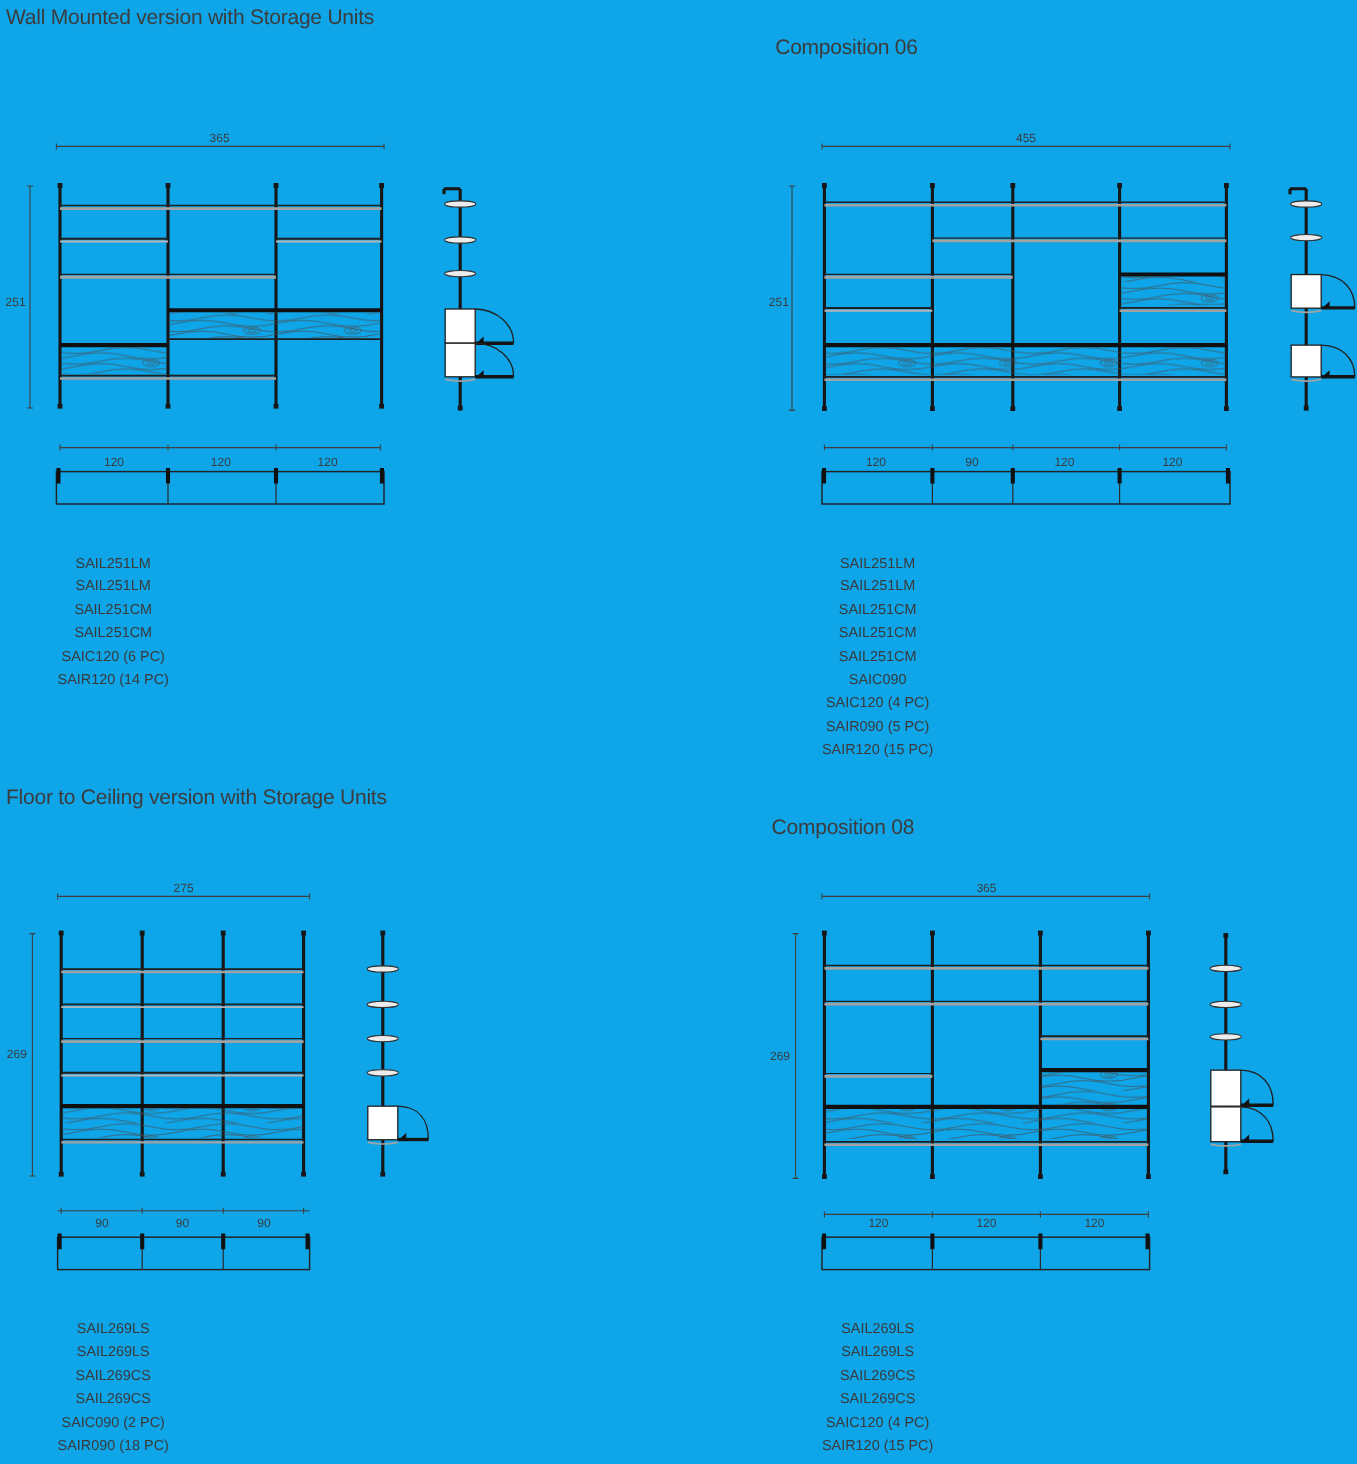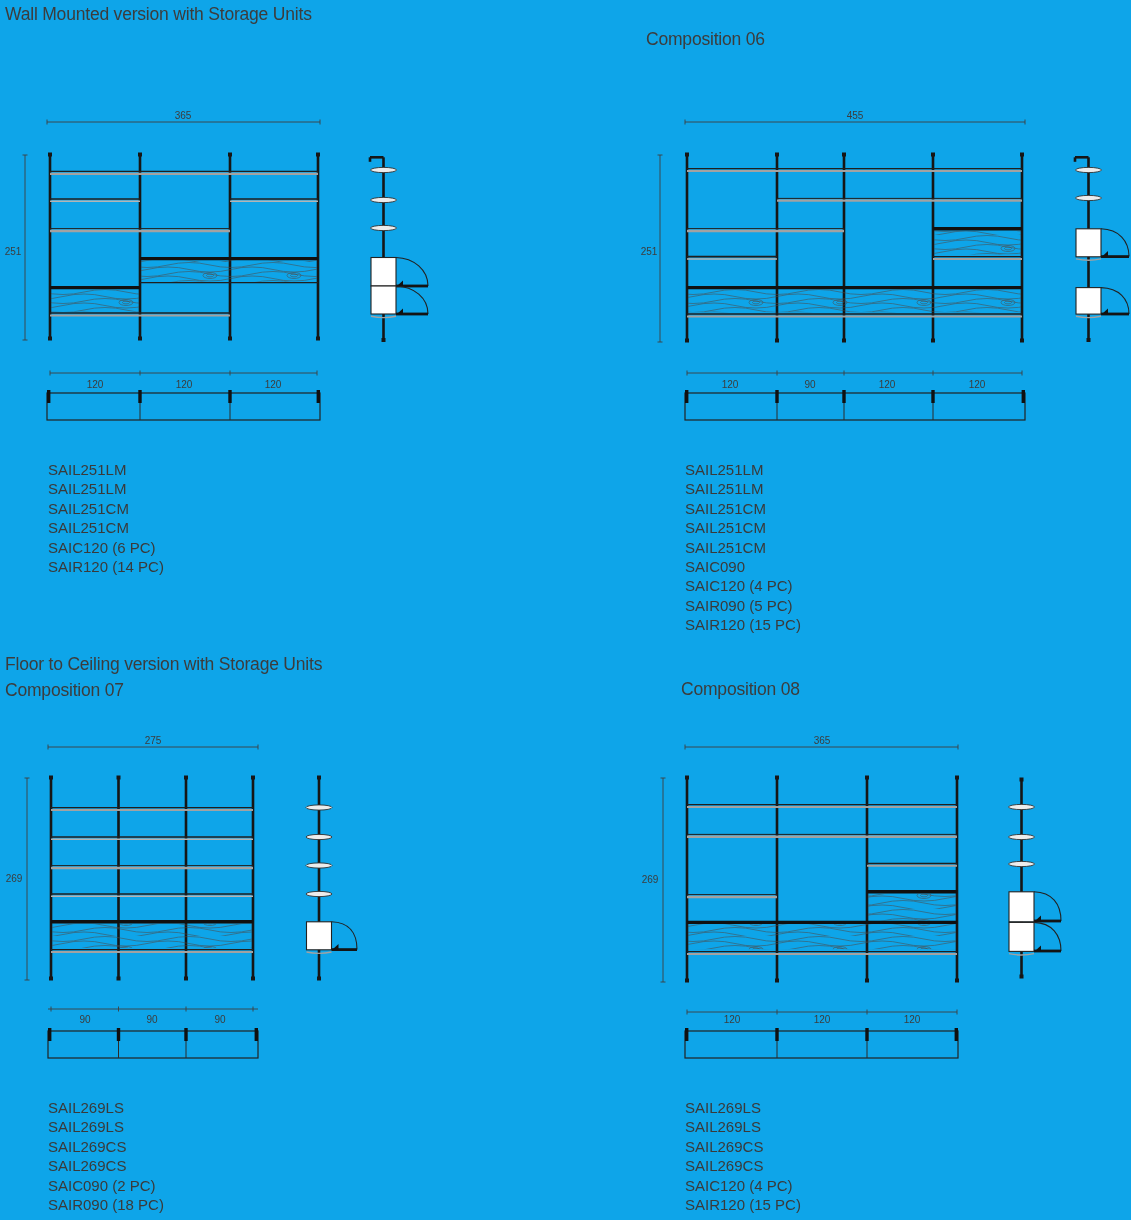--- a/index.html
+++ b/index.html
@@ -1,21 +1,21 @@
 <!DOCTYPE html>
 <html><head>
 <meta charset="utf-8">
 <style>
   html,body{margin:0;padding:0;background:#ffffff;}
   .page{
     position:relative;width:1131px;height:1220px;background:#0ea5e9;overflow:hidden;
     font-family:"Liberation Sans",sans-serif;color:#3a3a3a;
   }
   .heading{position:absolute;font-size:17.5px;line-height:25.6px;color:#3c3c3c;letter-spacing:-0.2px;white-space:nowrap;}
-  .codes{position:absolute;font-size:15px;line-height:19.4px;color:#3a3a3a;white-space:nowrap;}
+  .codes{position:absolute;font-size:12px;line-height:19.4px;color:#3a3a3a;white-space:nowrap;text-align:center;}
   svg{position:absolute;display:block;}
   svg text{font-family:"Liberation Sans",sans-serif;font-size:10px;fill:#3c3c3c;}
   .dim{stroke:#3f3f3f;stroke-width:0.9;fill:none;}
   .post{stroke:#161616;stroke-width:2.6;fill:none;}
   .nub{fill:#161616;}
   .sh-dk{stroke:#1f1f1f;fill:none;}
   .sh-gy{stroke:#a2a2a2;fill:none;}
   .sh-gy2{stroke:#b4b4b4;fill:none;}
   .sttop{stroke:#101010;stroke-width:3.4;fill:none;}
   .stbot{stroke:#1f1f1f;stroke-width:1.4;fill:none;}
@@ -30,25 +30,24 @@
 </style>
 </head>
 <body>
 
 <div class="page">
 
   <div class="heading" style="left:5px;top:2px;">
     <div>Wall Mounted version with Storage Units</div>
   </div>
   <div class="heading" style="left:646px;top:27px;">Composition 06</div>
-  <div class="heading" style="left:5px;top:652px;">
+  <div class="heading" style="left:5px;top:652px;text-align:right;">
     <div>Floor to Ceiling version with Storage Units</div>
-    <div>Composition 07</div>
-  </div>
-  <div class="heading" style="left:681px;top:677px;">Composition 08</div>
+  </div>
+  <div class="heading" style="left:643px;top:677px;">Composition 08</div>
 
   <svg style="left:0;top:100px;" width="450" height="330" viewBox="0 0 450 330">
     <defs>
       <pattern id="woodA" width="84" height="27" patternUnits="userSpaceOnUse">
         <g fill="none" stroke="#4a4a4a" stroke-width="0.55">
           <path d="M0,3 q21,-5 42,0 t42,0"></path>
             <path d="M-21,7.5 q21,-5 42,0 t42,0 t42,0"></path>
           <path d="M0,12 q21,-5 42,0 t42,0"></path>
             <path d="M-21,16.5 q21,-5 42,0 t42,0 t42,0"></path>
           <path d="M0,21 q21,-5 42,0 t42,0"></path>

